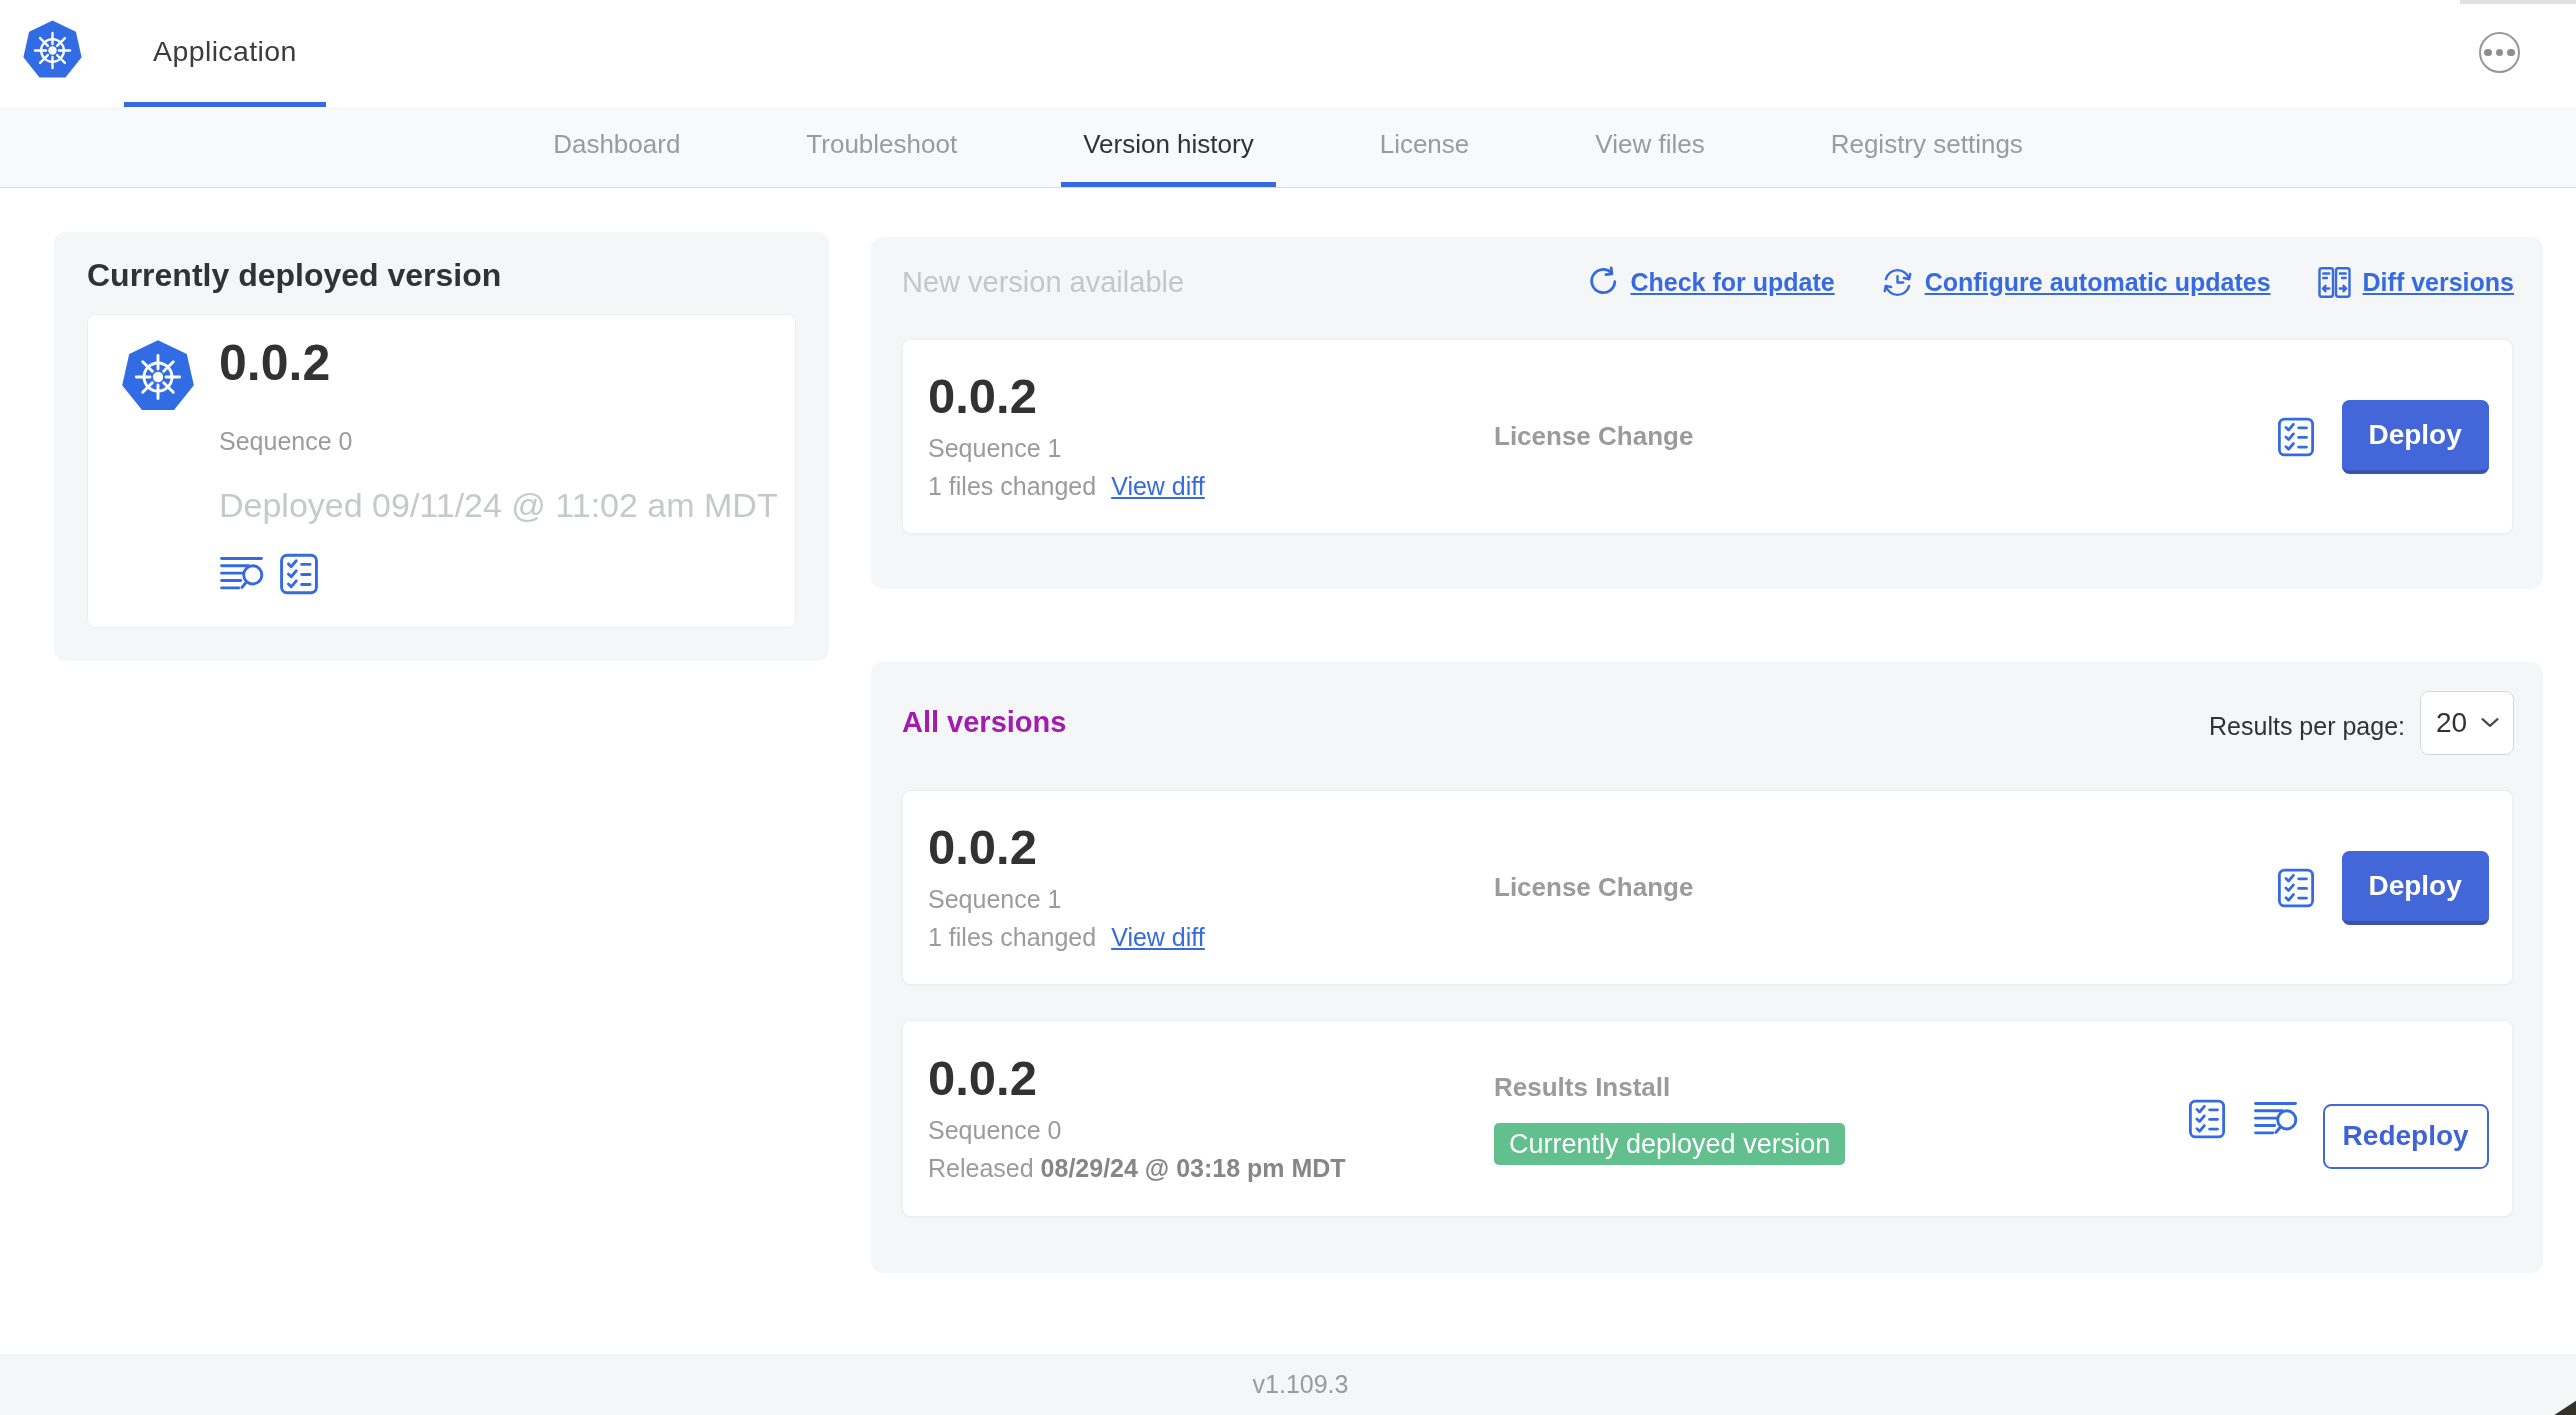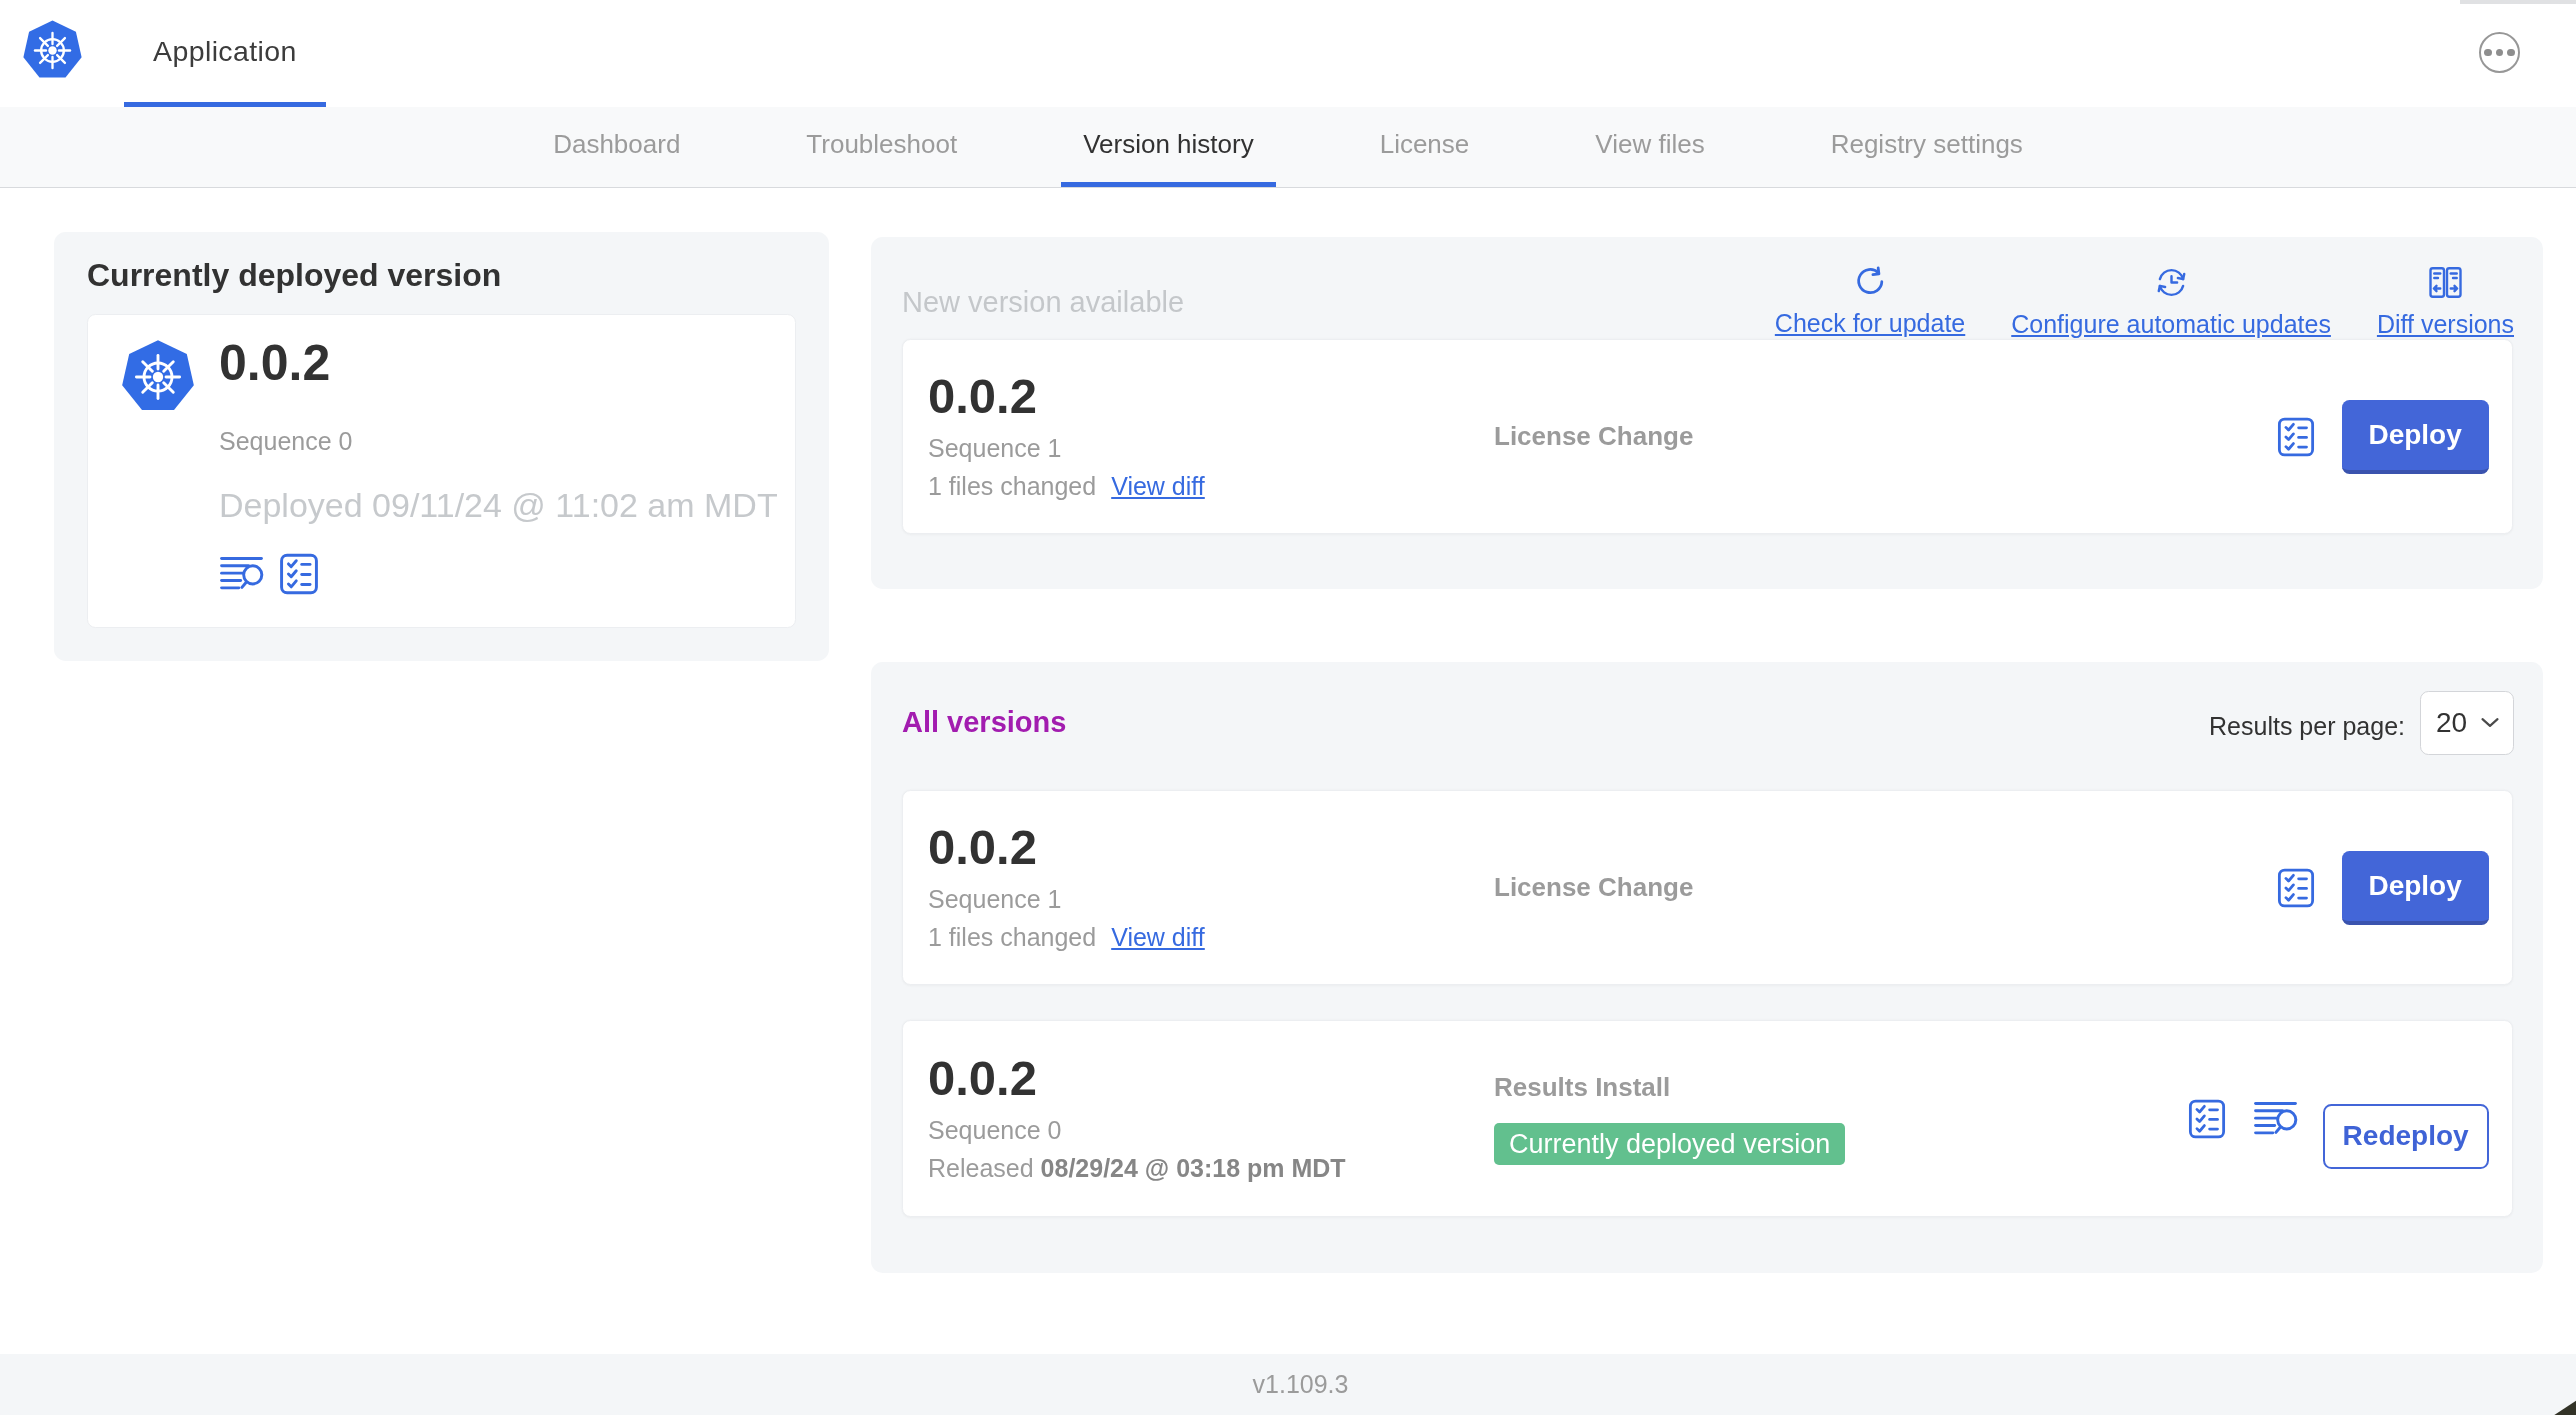--- a/index.html
+++ b/index.html
@@ -56,21 +56,21 @@
   .cdv-version { font-size:50px; font-weight:700; line-height:1.05; color:#323232; margin-bottom:37px; }
   .cdv-sequence { font-size:25px; color:#9b9b9b; margin-bottom:30px; }
   .cdv-deployed { font-size:34px; color:#c6c9cc; margin-bottom:27px;margin-top:27px; }
   .cdv-icons { display:flex; align-items:center; gap:13.4px; }
 
   
   .nva { left:871px; top:237px; width:1672px; height:352px; }
   .sec-head { display:flex; align-items:center; justify-content:space-between; padding:28.5px 29px 0 31px; }
   .nva-title { font-size:29px; font-weight:500; color:#c4c7ca; }
   .head-links { display:flex; align-items:center; gap:46px; }
-  .head-link { display:flex; align-items:center; gap:11px; color:#366ae0; font-size:25px; font-weight:400; cursor:pointer; text-decoration:none;flex-direction:column; }
+  .head-link { display:flex; align-items:center; gap:11px; color:#366ae0; font-size:25px; font-weight:700; cursor:pointer; text-decoration:none; }
   .head-link .lbl { text-decoration:underline; }
 
   .allv { left:871px; top:662px; width:1672px; height:611px; }
   .allv-title { font-size:29px; font-weight:700; color:#a21caf; }
   .results { display:flex; align-items:center; gap:15px; }
   .results-label { font-size:25px; color:#323232;margin-top:8px; }
   .select-box {
     width:94px; height:64px; background:#fff; border:1.7px solid #d3d5d9; border-radius:8.4px;
     display:flex; align-items:center; justify-content:space-between; padding:0 11.7px 0 15px;
     font-size:28px; color:#323232; cursor:pointer;

